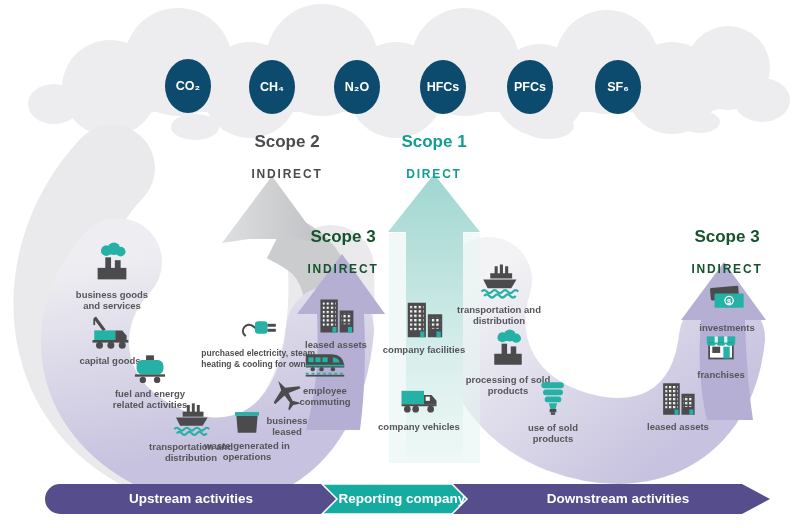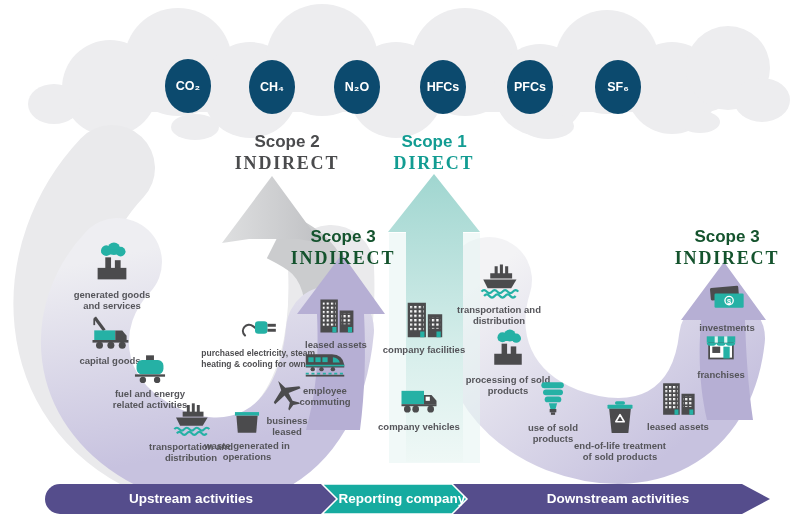--- a/index.html
+++ b/index.html
@@ -4,21 +4,21 @@
 <style>
   html,body{margin:0;padding:0;background:#fff;}
   .stage{position:relative;width:800px;height:528px;background:#ffffff;overflow:hidden;
          font-family:"Liberation Sans",sans-serif;}
   .bg{position:absolute;left:0;top:0;}
   .gas{position:absolute;width:46px;height:54px;border-radius:50%;background:#0c4a6e;
        color:#fff;font-weight:bold;font-size:12.5px;display:flex;align-items:center;
        justify-content:center;}
   .scope{position:absolute;width:130px;text-align:center;}
   .scope .t{font-weight:bold;font-size:17px;line-height:1.05;}
-  .scope .s{font-weight:bold;font-size:18px;letter-spacing:1.8px;margin-top:2px;font-family:Liberation Serif, serif;}
+  .scope .s{font-weight:bold;font-size:12px;letter-spacing:1.8px;margin-top:16px;}
   .scope.gray .t,.scope.gray .s{color:#4a4b4d;}
   .scope.teal .t,.scope.teal .s{color:#129c92;}
   .scope.purple .t,.scope.purple .s{color:#14532d;}
   .item{position:absolute;display:flex;flex-direction:column;align-items:center;}
   .item .lbl{font-size:9.5px;font-weight:bold;color:#55555a;text-align:center;
              line-height:1.15;margin-top:2px;}
   .item-h{position:absolute;display:flex;flex-direction:column;align-items:center;}
   .note{font-size:8.5px;font-weight:bold;color:#4f4f52;line-height:1.3;
         white-space:pre-line;text-align:left;margin-left:4px;}
   .footer-label{position:absolute;top:484px;height:30px;line-height:30px;text-align:center;
@@ -241,21 +241,21 @@
   </div>
   <div class="scope purple" style="left:662px;top:228px">
     <div class="t">Scope 3</div>
     <div class="s">INDIRECT</div>
   </div>
 
   <div class="item" style="left:70px;top:242px;width:84px">
     <svg class="icon" width="46" height="46">
         <use href="#i-factory"></use>
       </svg>
-    <div class="lbl">generated goods and services</div>
+    <div class="lbl">business goods and services</div>
   </div>
 
   <div class="item-h" style="left:150px;top:308px;width:220px">
     <svg class="icon" width="40" height="40">
         <use href="#i-plug"></use>
       </svg>
     <div class="note">purchased electricity, steam,
 heating &amp; cooling for own use</div>
   </div>
 
@@ -336,26 +336,20 @@
     <div class="lbl">processing of sold products</div>
   </div>
 
   <div class="item" style="left:513px;top:377px;width:80px">
     <svg class="icon" width="40" height="44">
         <use href="#i-bulb"></use>
       </svg>
     <div class="lbl">use of sold products</div>
   </div>
 
-  <div class="item" style="left:570px;top:397px;width:100px">
-    <svg class="icon" width="40" height="42">
-        <use href="#i-bin"></use>
-      </svg>
-    <div class="lbl">end-of-life treatment of sold products</div>
-  </div>
 
   <div class="item" style="left:628px;top:378px;width:100px">
     <svg class="icon" width="42" height="42">
         <use href="#i-buildings"></use>
       </svg>
     <div class="lbl">leased assets</div>
   </div>
 
   <div class="item" style="left:679px;top:330px;width:84px">
     <svg class="icon" width="40" height="38">

